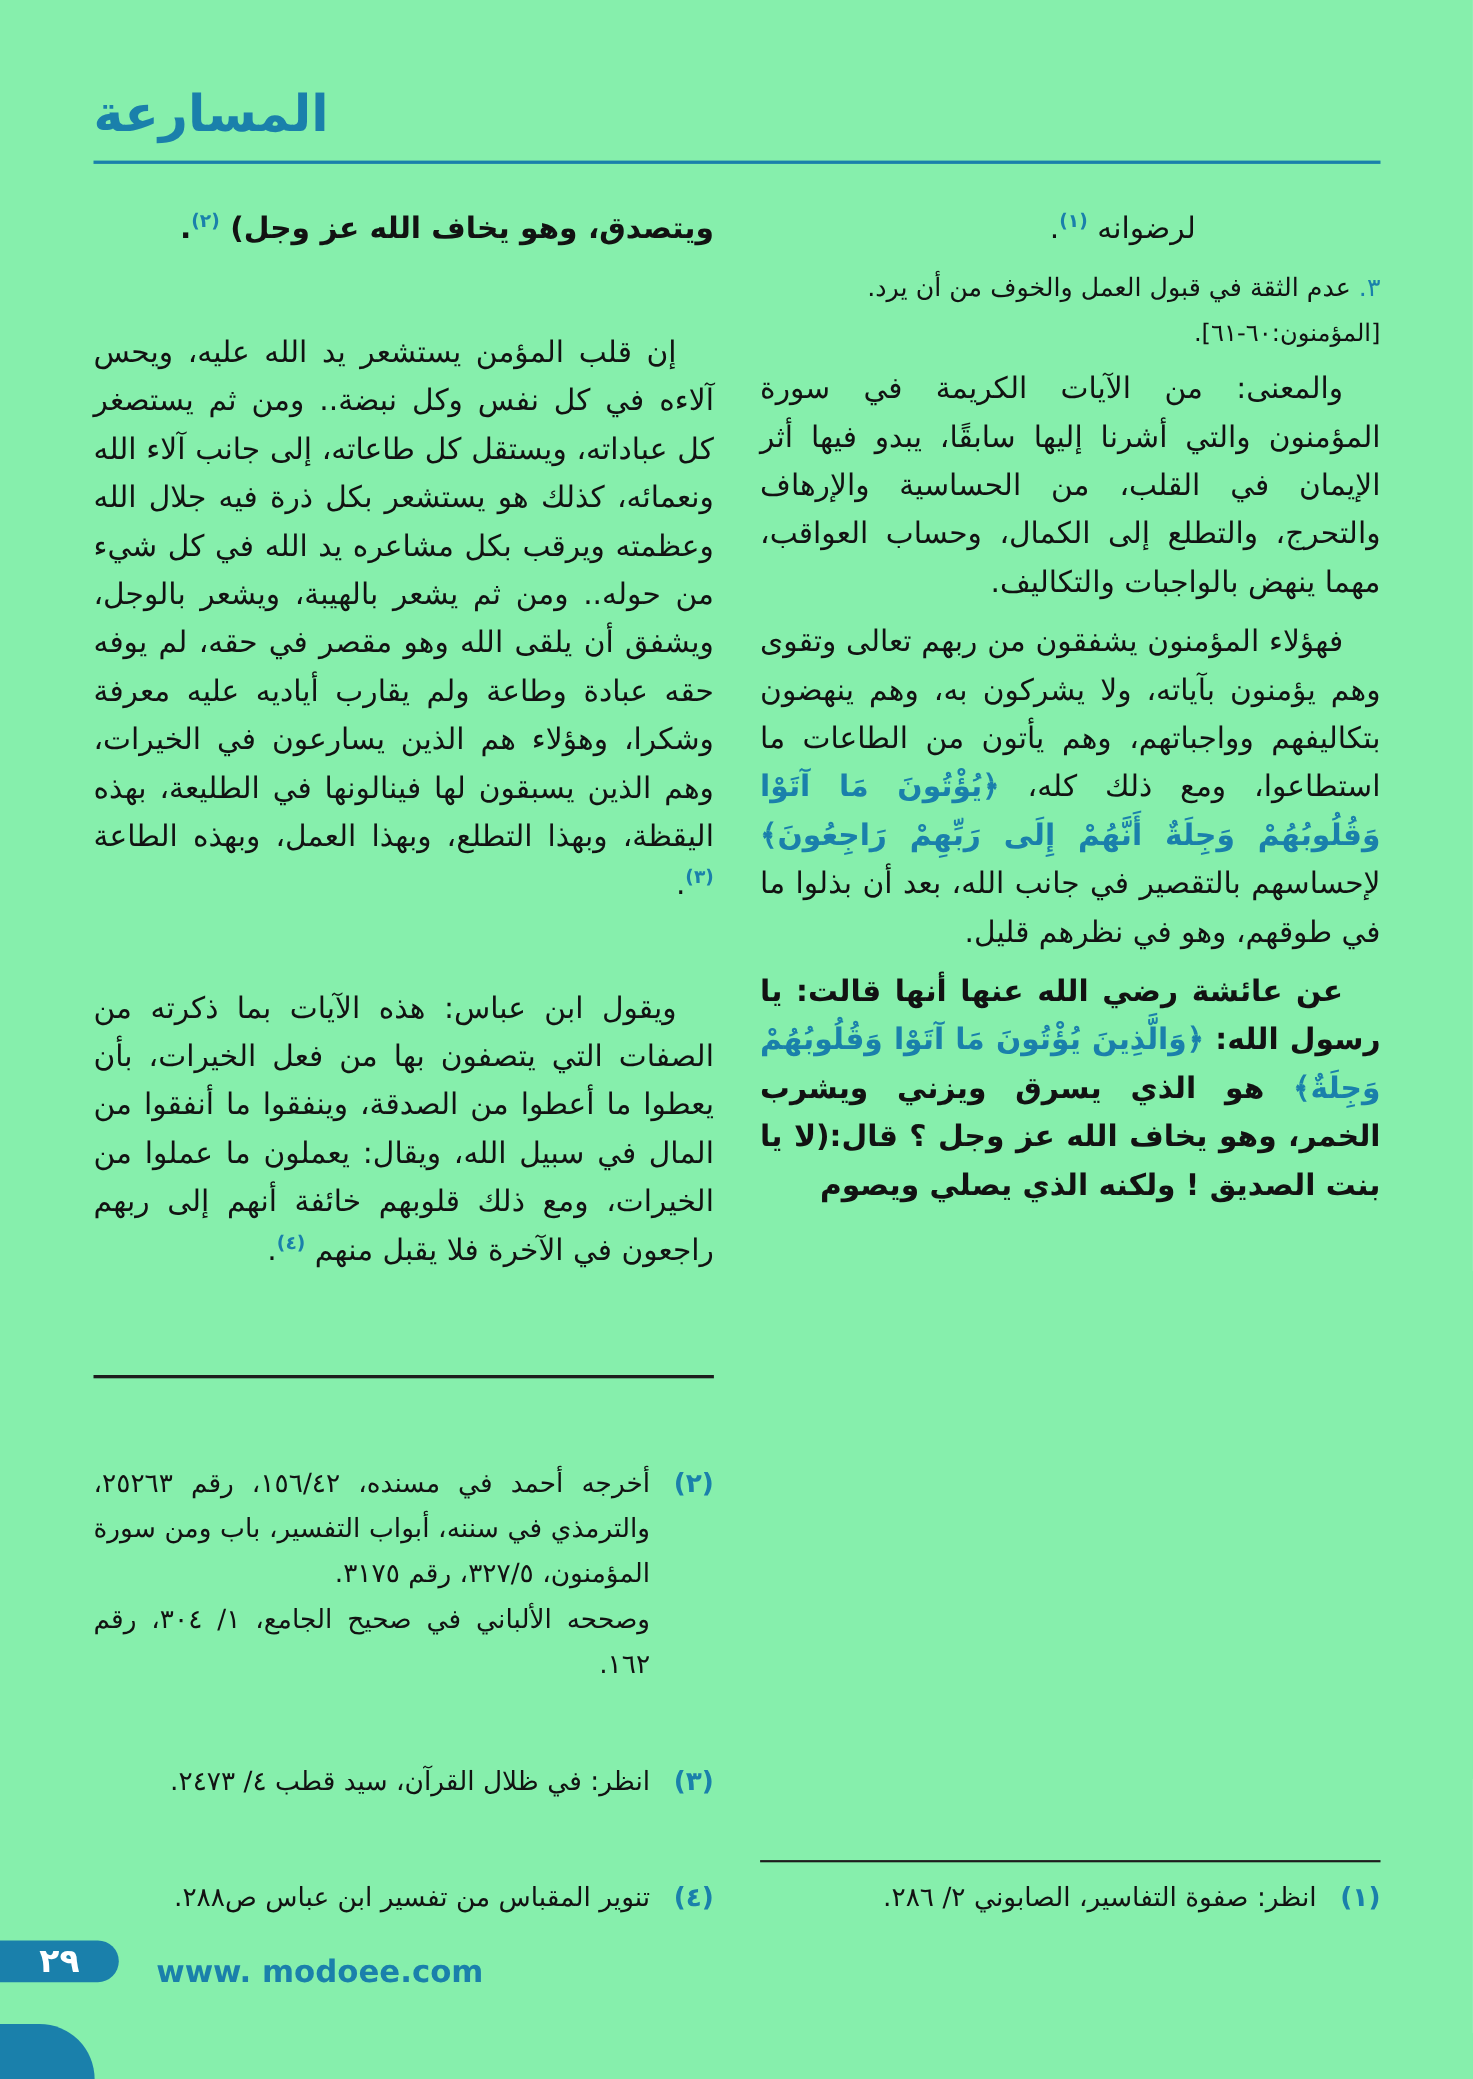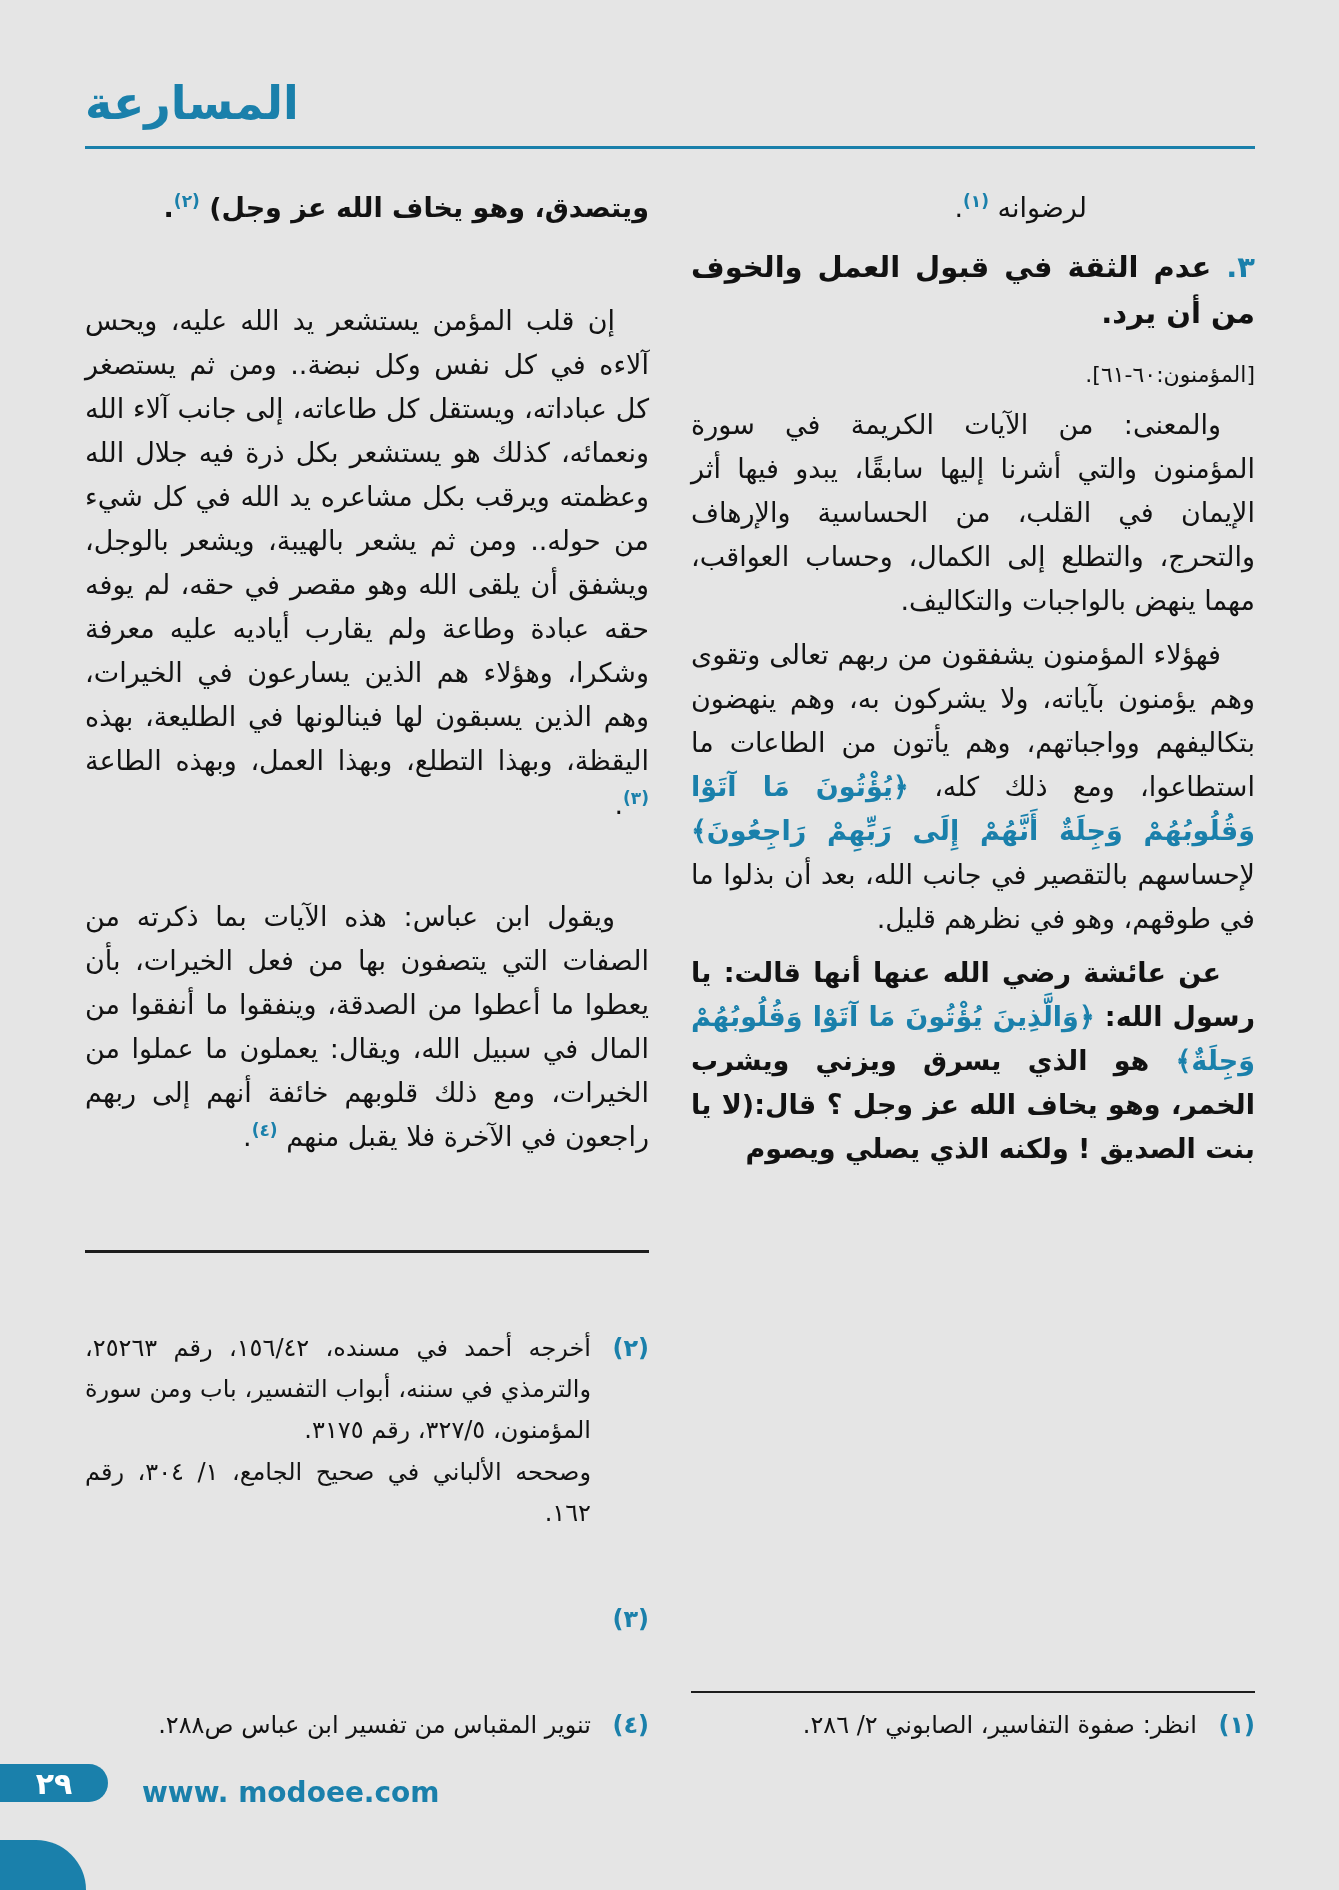--- a/index.html
+++ b/index.html
@@ -1,31 +1,31 @@
 <!DOCTYPE html>
 <html lang="ar"><head>
 <meta charset="utf-8">
 <style>
   html,body{margin:0;padding:0;background:#ffffff;}
   .page{
     --accent:#1a80ab;
-    position:relative;width:1339px;height:1890px;background:#e5e5e5;overflow:hidden;
+    position:relative;width:1339px;height:1890px;background:#86efac;overflow:hidden;
     font-family:"DejaVu Sans","Liberation Sans",sans-serif;color:#121212;
   }
   
   .logo{position:absolute;top:80px;left:85px;font-size:46px;font-weight:bold;color:var(--accent);line-height:1;}
   .header-rule{position:absolute;top:146px;left:85px;width:1170px;height:3px;background:var(--accent);}
   
   .main{position:absolute;top:186px;left:85px;width:1170px;height:1566px;display:flex;gap:42px;direction:rtl;}
   .col{width:564px;display:flex;flex-direction:column;justify-content:space-between;}
   .p{font-size:27px;line-height:1.63;text-align:justify;margin:0 0 10px;}
   .indent{text-indent:34px;}
   .cont{padding-right:168px;}
   .bold{font-weight:bold;}
-  .heading{font-size:29px;font-weight:bold;line-height:1.6;margin:4px 0 25px;text-align:justify;}
+  .heading{font-size:23px;font-weight:normal;line-height:1.6;margin:4px 0 10px;text-align:justify;}
   .heading .num{color:var(--accent);}
   .quran{color:var(--accent);font-weight:bold;}
   .verse-p{line-height:1.9;margin-bottom:2px;}
   .ayah-num{
     display:inline-block;width:36px;height:36px;line-height:33px;border:2px solid var(--accent);
     border-radius:50%;text-align:center;font-size:18px;vertical-align:middle;margin:0 5px;
     font-weight:bold;color:var(--accent);box-sizing:border-box;
   }
   .citation{font-size:22px;margin:0 0 16px;color:#121212;}
   .fn-ref{color:var(--accent);font-size:17px;vertical-align:super;line-height:0;font-weight:bold;}
@@ -92,20 +92,23 @@
       <div class="footnote">
         <span class="fn-marker">(٢)</span>
         <div class="fn-text">
           <p>أخرجه أحمد في مسنده، ١٥٦/٤٢، رقم ٢٥٢٦٣، والترمذي في سننه، أبواب التفسير، باب ومن سورة المؤمنون، ٣٢٧/٥، رقم ٣١٧٥.</p>
           <p>وصححه الألباني في صحيح الجامع، ١/ ٣٠٤، رقم ١٦٢.</p>
         </div>
       </div>
 
       <div class="footnote">
         <span class="fn-marker">(٣)</span>
+        <div class="fn-text">
+          <p>انظر: في ظلال القرآن، سيد قطب ٤/ ٢٤٧٣.</p>
+        </div>
       </div>
 
       <div class="footnote">
         <span class="fn-marker">(٤)</span>
         <div class="fn-text">
           <p>تنوير المقباس من تفسير ابن عباس ص٢٨٨.</p>
         </div>
       </div>
     </section>
 

